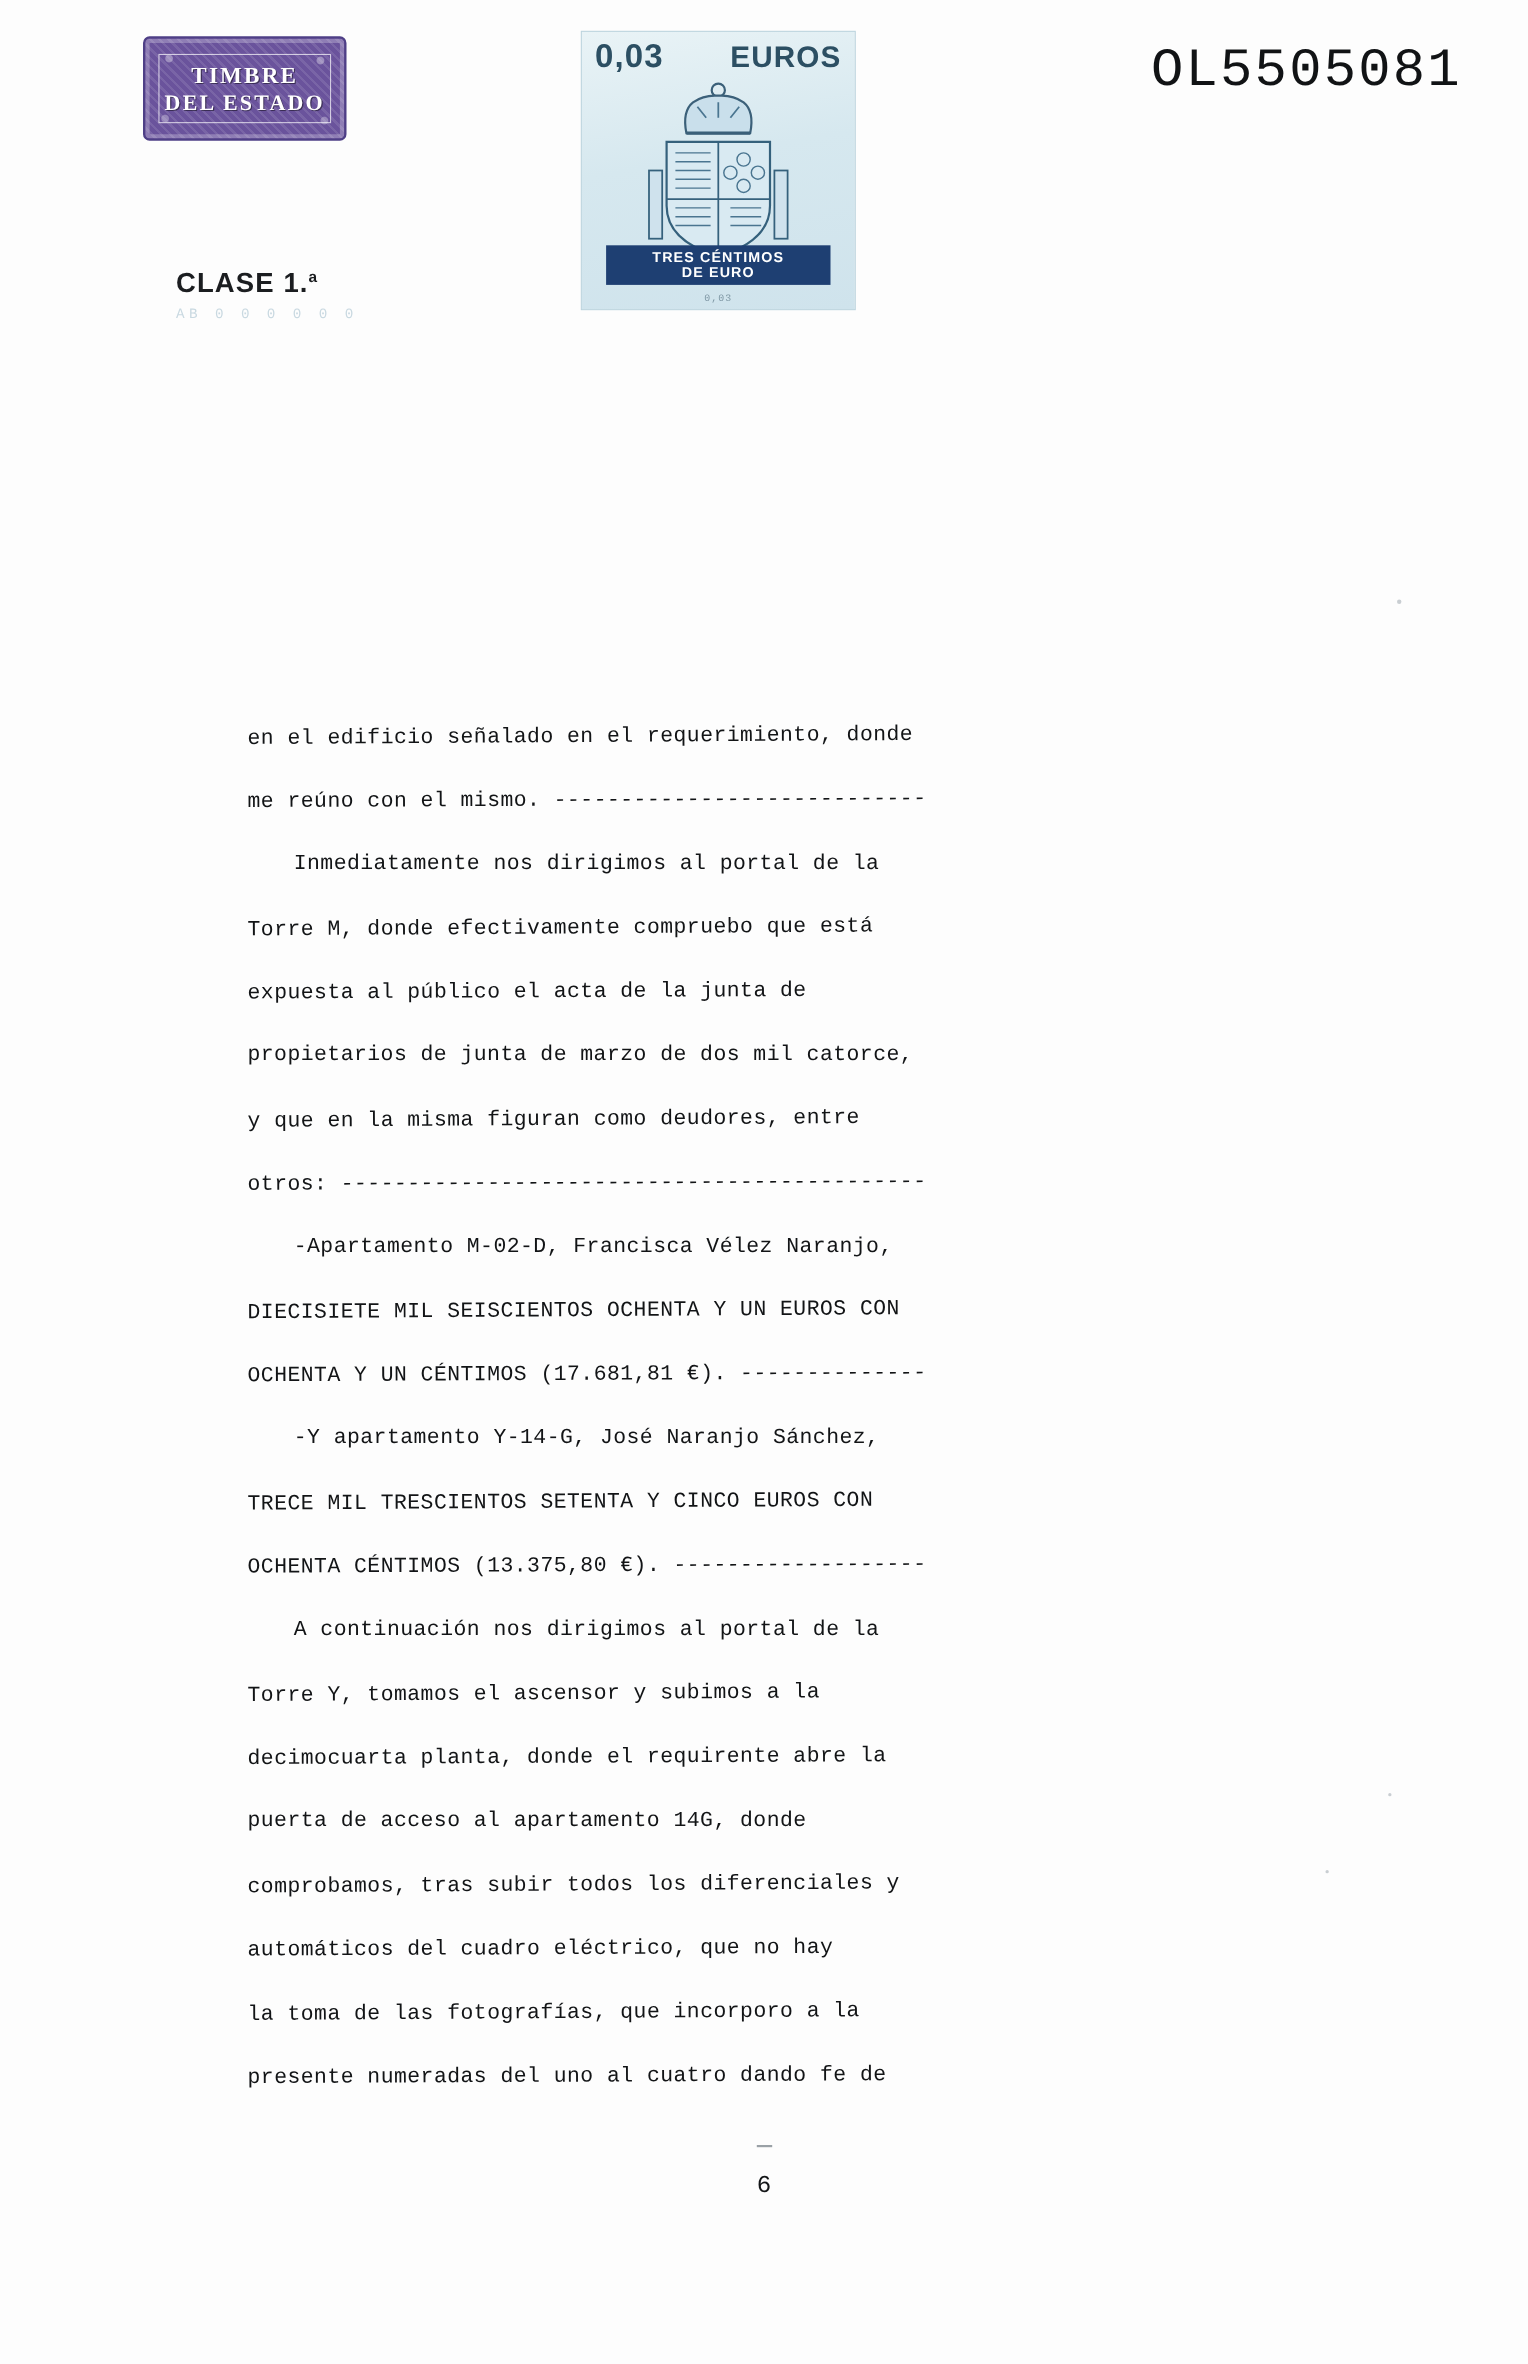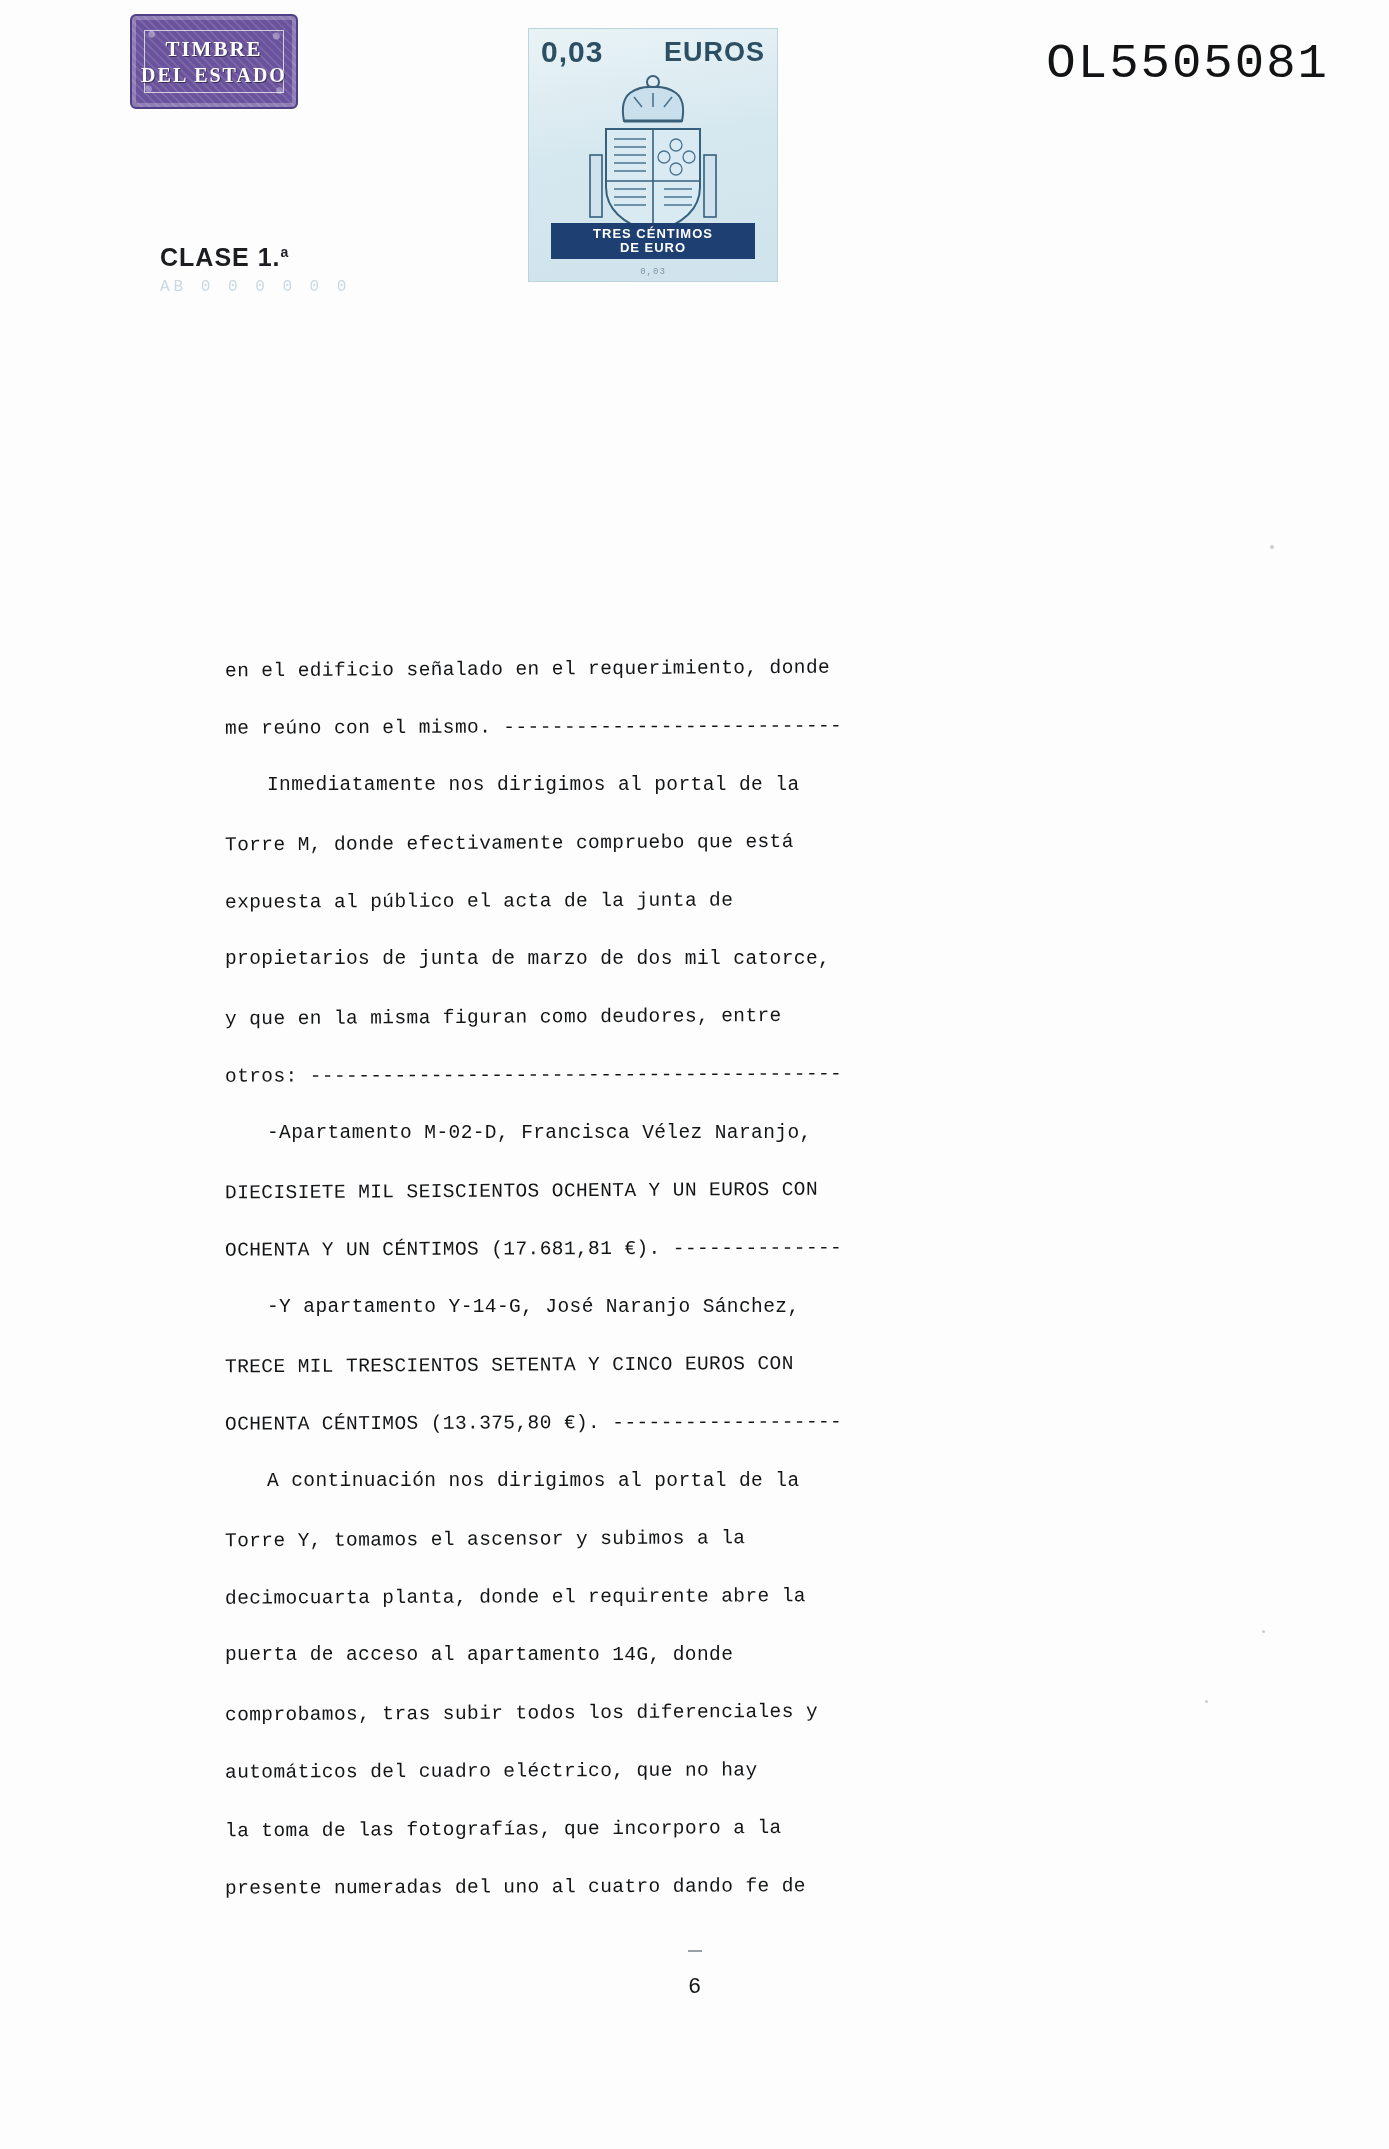--- a/index.html
+++ b/index.html
@@ -19,22 +19,22 @@
   .page {
     position: absolute;
     inset: 0;
     background: #fdfdfd;
   }
 
   
   .stamp-seal {
     position: absolute;
     left: 130px;
-    top: 14px;
-    width: 168px;
+    top: 33px;
+    width: 185px;
     height: 95px;
   }
   .seal-outer {
     position: absolute;
     inset: 0;
     border: 2px solid #4e3f86;
     border-radius: 6px;
     background: #6a539c;
     background-image:
       radial-gradient(circle at 12% 20%, rgba(255,255,255,0.35) 0 3px, transparent 4px),
@@ -79,21 +79,21 @@
     color: #1b1d20;
   }
   .clase-label sup {
     font-size: 14px;
     vertical-align: super;
   }
   .clase-ghost {
     position: absolute;
     left: 160px;
     top: 278px;
-    font-size: 16px;
+    font-size: 13px;
     letter-spacing: 4px;
     color: #b8cdd8;
     opacity: 0.75;
     font-family: "Liberation Mono", monospace;
   }
 
   
   .fiscal-stamp {
     position: absolute;
     left: 528px;

